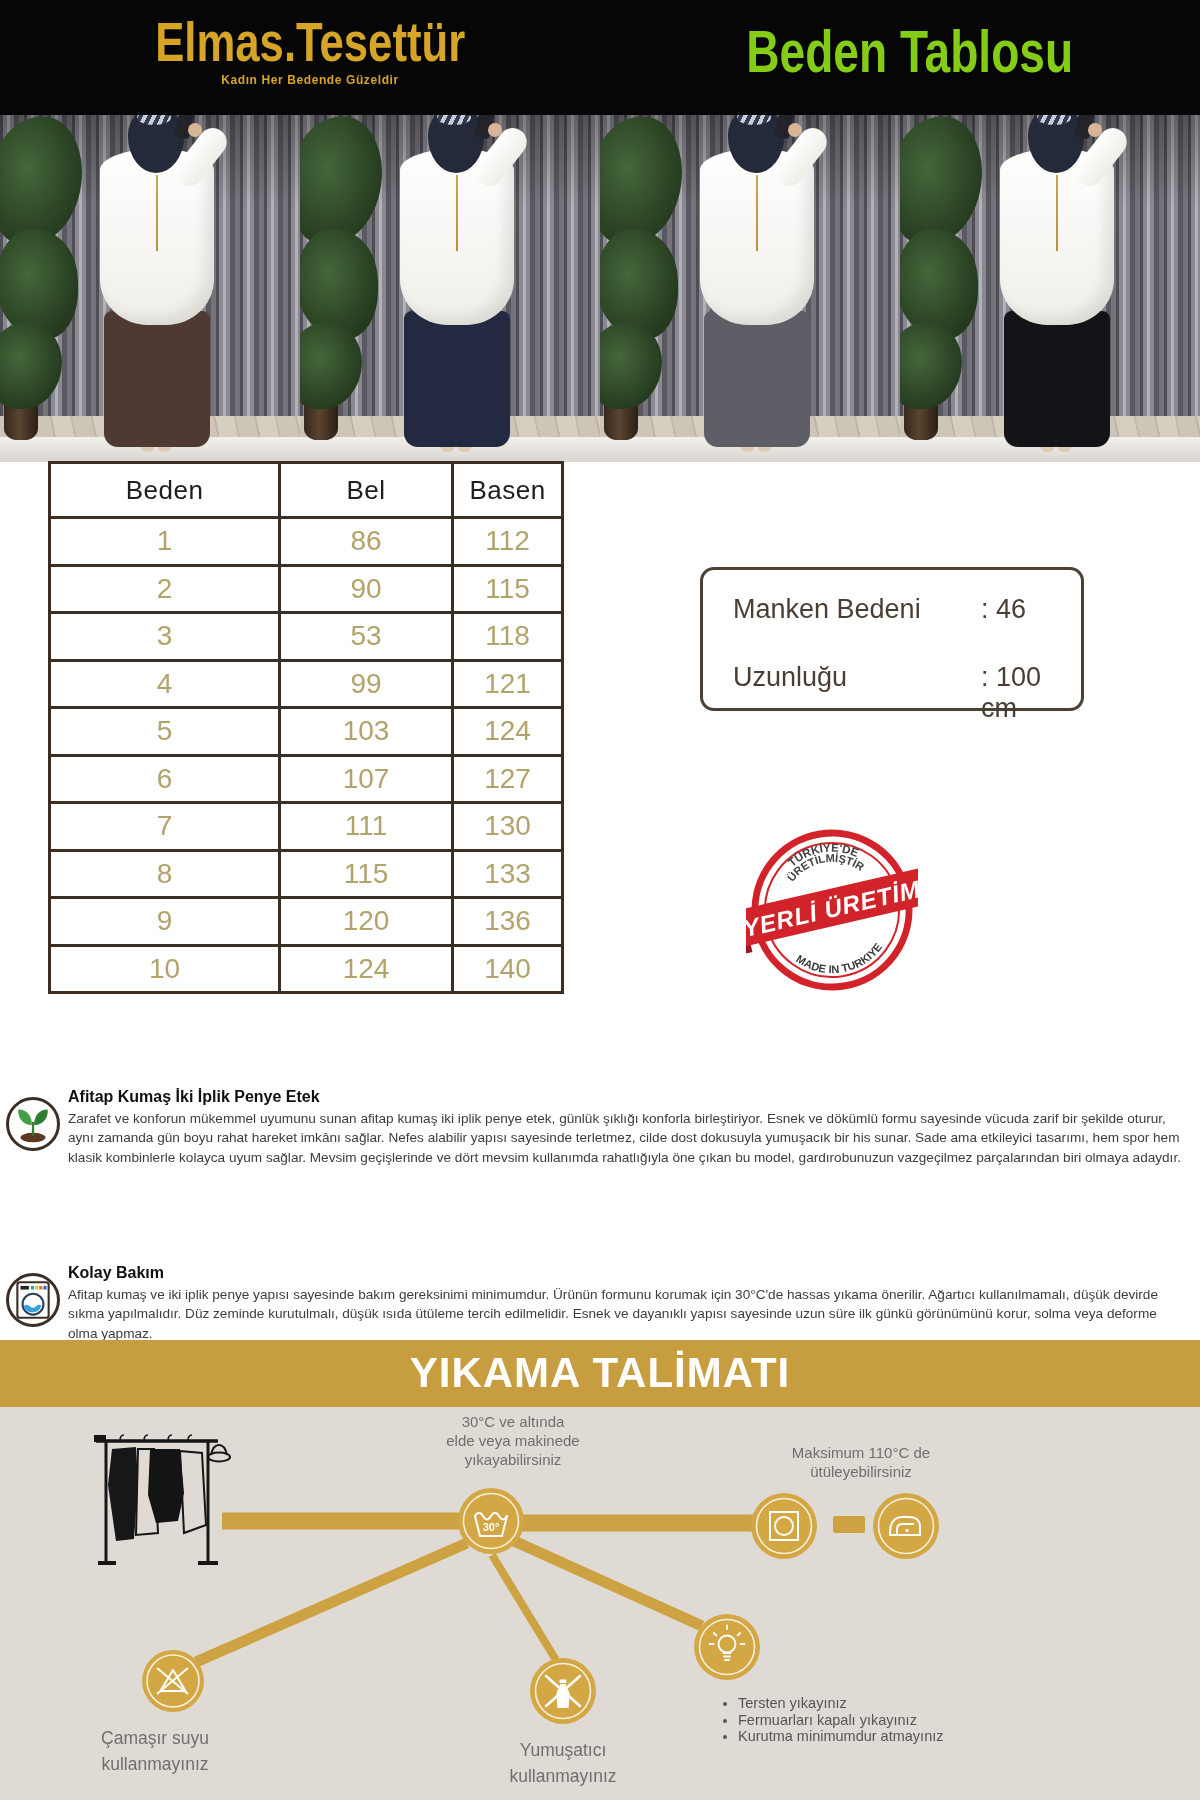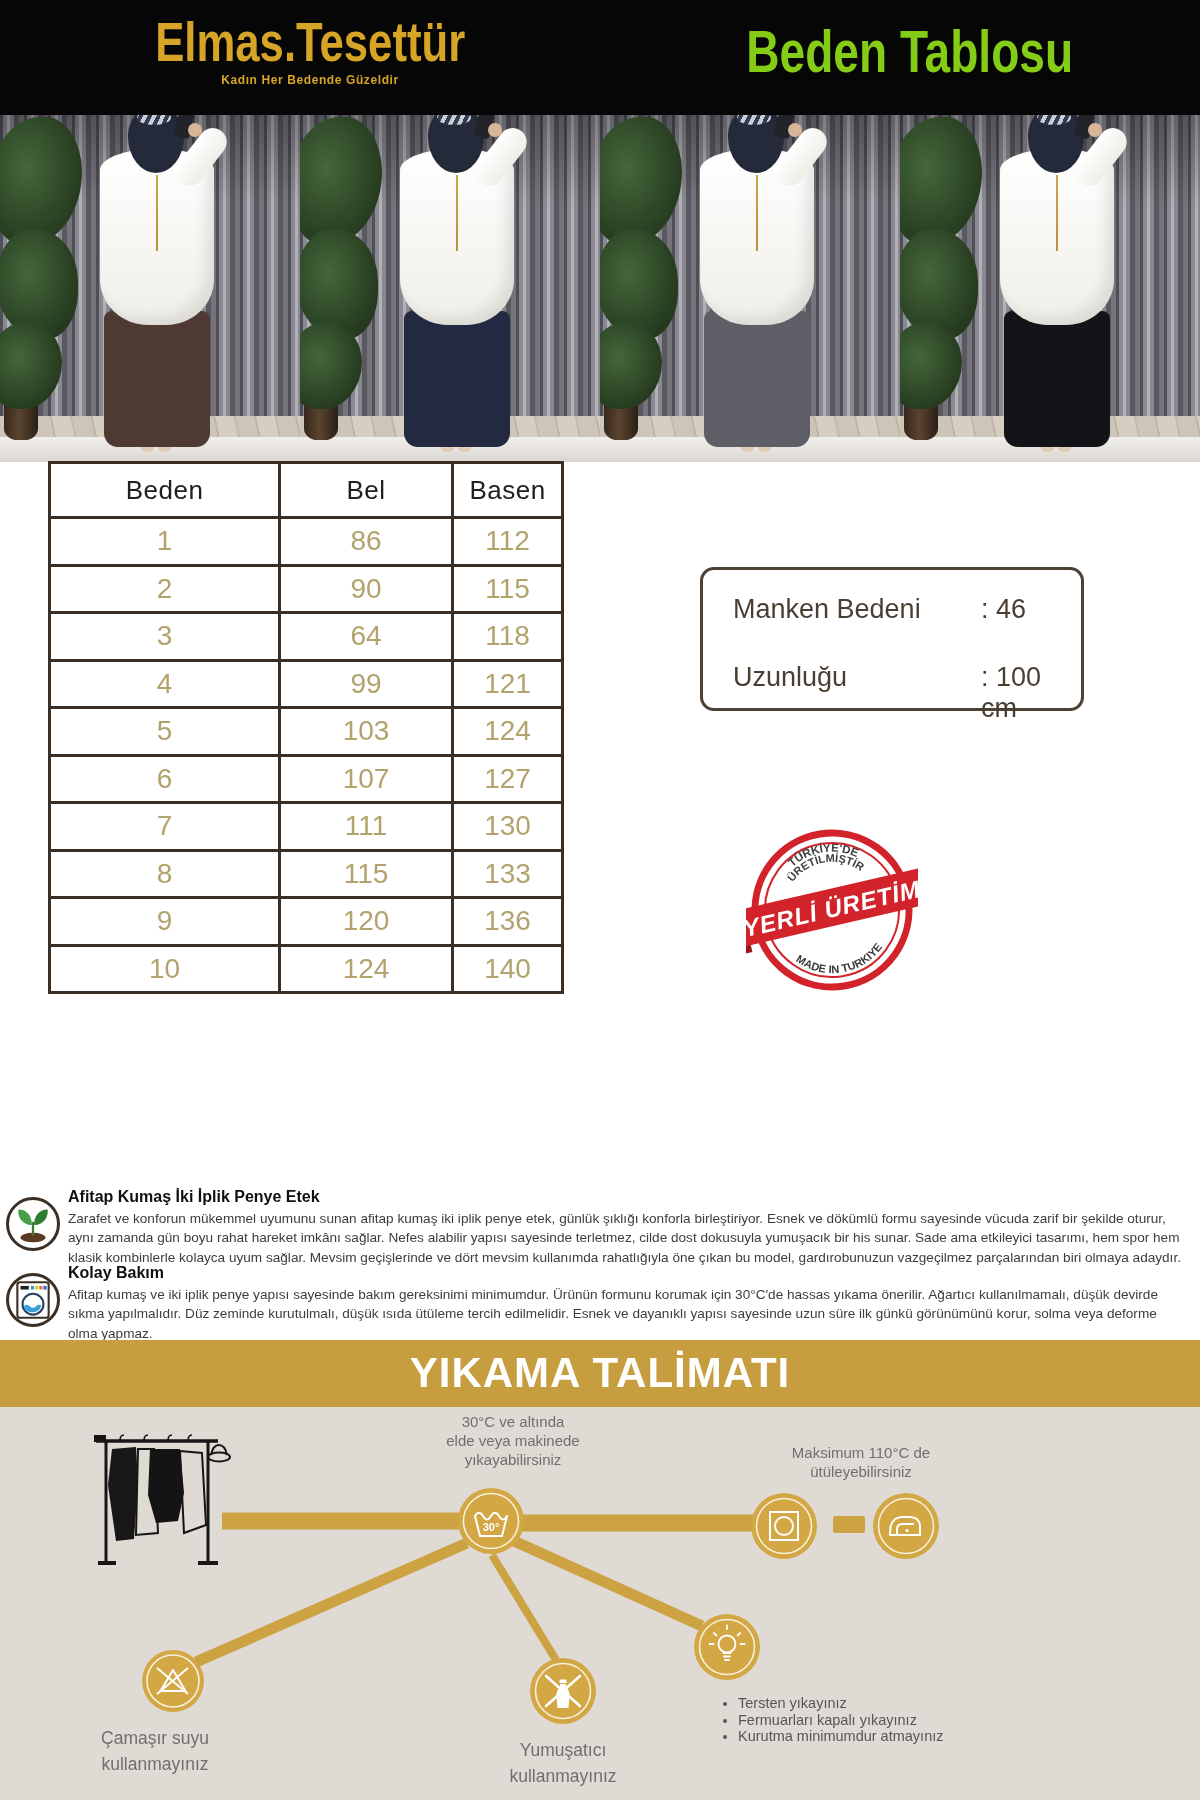--- a/index.html
+++ b/index.html
@@ -199,21 +199,21 @@
           <td>86</td>
           <td>112</td>
         </tr>
     <tr class="r">
           <td>2</td>
           <td>90</td>
           <td>115</td>
         </tr>
     <tr class="r">
           <td>3</td>
-          <td>64</td>
+          <td>53</td>
           <td>118</td>
         </tr>
     <tr class="r">
           <td>4</td>
           <td>99</td>
           <td>121</td>
         </tr>
     <tr class="r">
           <td>5</td>
           <td>103</td>
@@ -272,21 +272,21 @@
         <g transform="rotate(-4)">
           <rect x="-99" y="9" width="12" height="14" fill="#9c171d"></rect>
           <rect x="87" y="9" width="12" height="14" fill="#9c171d"></rect>
           <rect x="-98" y="-21" width="196" height="37" fill="#d2232a"></rect>
           <text x="0" y="7" text-anchor="middle" font-size="24" font-weight="800" font-style="italic" fill="#fff" letter-spacing="1" font-family="Liberation Sans, sans-serif">YERLİ ÜRETİM</text>
         </g>
       </g>
     </svg>
   </div>
 
-  <div class="section" style="top:1188px">
+  <div class="section" style="top:1088px">
     <div class="sec-icon">
       <svg width="48" height="48" viewBox="0 0 46 46">
         <ellipse cx="23" cy="36" rx="12" ry="4.5" fill="#5a3a22"></ellipse>
         <path d="M23,34 L23,21" stroke="#3c7a33" stroke-width="2.2" fill="none"></path>
         <path d="M22,24 C12,24 8,15 9,9 C17,9 22,15 22,24 Z" fill="#43a047"></path>
         <path d="M24,24 C34,24 38,15 37,9 C29,9 24,15 24,24 Z" fill="#2e7d32"></path>
       </svg>
     </div>
     <p class="sec-head">Afitap Kumaş İki İplik Penye Etek</p>
     <div class="sec-body">Zarafet ve konforun mükemmel uyumunu sunan afitap kumaş iki iplik penye etek, günlük şıklığı konforla birleştiriyor. Esnek ve dökümlü formu sayesinde vücuda zarif bir şekilde oturur, aynı zamanda gün boyu rahat hareket imkânı sağlar. Nefes alabilir yapısı sayesinde terletmez, cilde dost dokusuyla yumuşacık bir his sunar.  Sade ama etkileyici tasarımı, hem spor hem klasik kombinlerle kolayca uyum sağlar. Mevsim geçişlerinde ve dört mevsim kullanımda rahatlığıyla öne çıkan bu model, gardırobunuzun vazgeçilmez parçalarından biri olmaya adaydır.</div>

